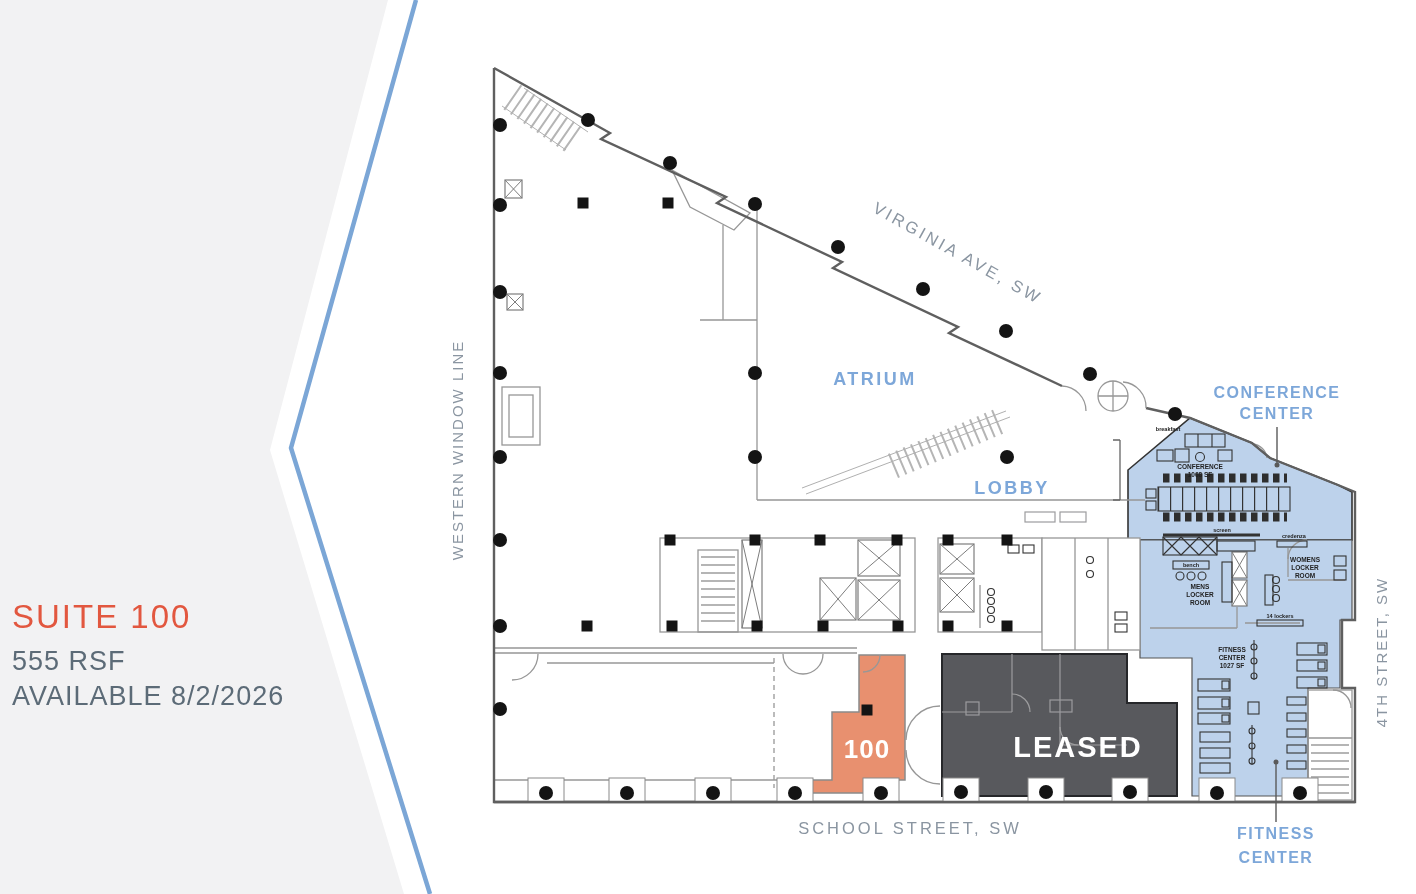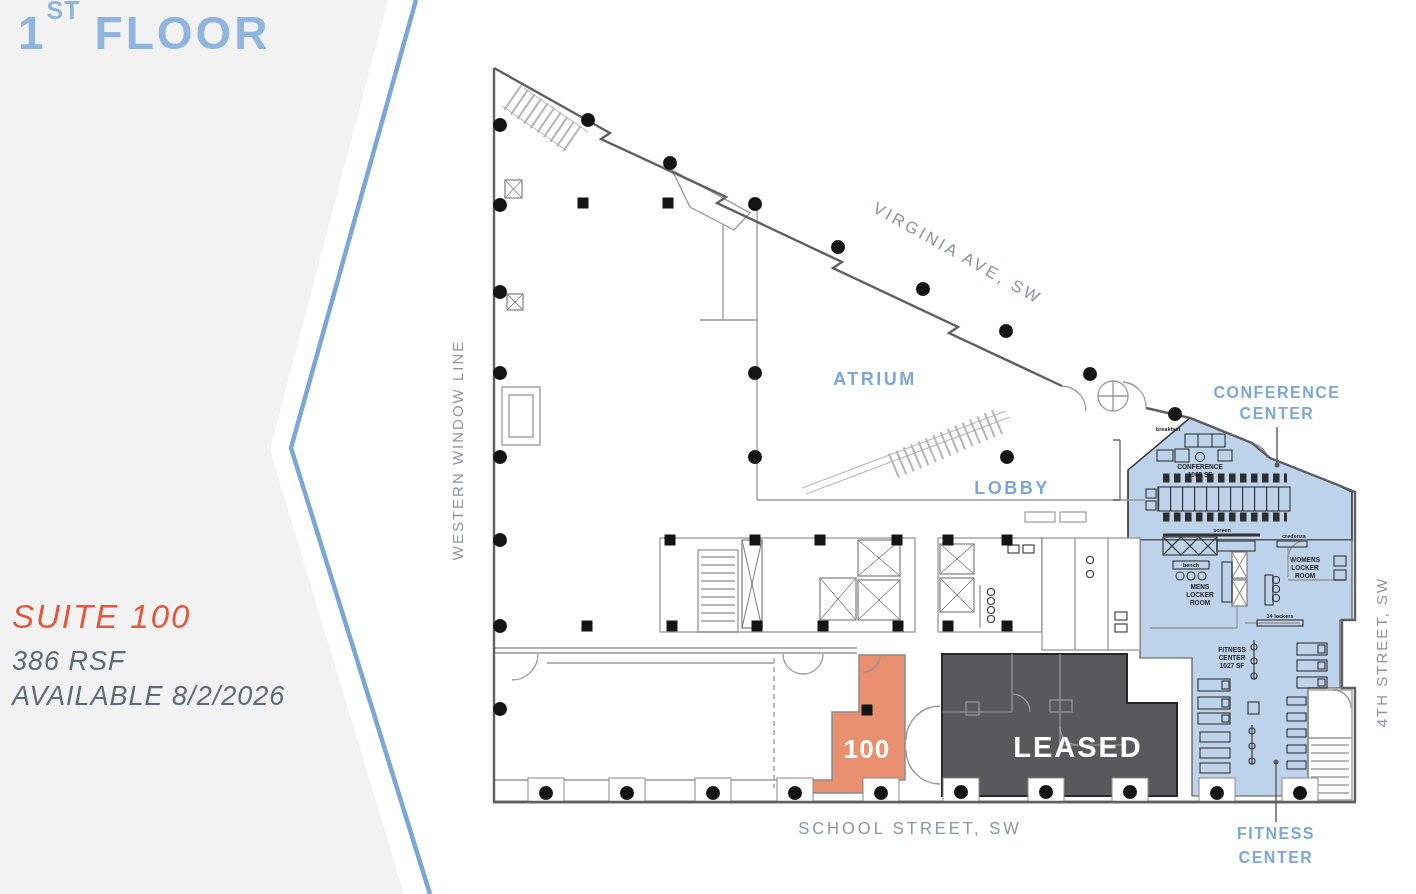--- a/index.html
+++ b/index.html
@@ -5,21 +5,21 @@
   html,body{margin:0;padding:0;background:#ffffff;}
   .stage{position:relative;width:1416px;height:894px;background:#ffffff;overflow:hidden;
          font-family:"Liberation Sans",sans-serif;}
   .layer{position:absolute;left:0;top:0;width:1416px;height:894px;}
 
   
   .floor-title{position:absolute;left:18px;top:6px;color:#8fb4de;font-weight:bold;
                font-size:46px;letter-spacing:3px;}
   .floor-title sup{font-size:25px;position:relative;top:-14px;letter-spacing:1px;}
   .floor-title .fw{margin-left:14px;}
-  .suite-block{position:absolute;left:12px;top:598px;font-style:italic;}
+  .suite-block{position:absolute;left:12px;top:598px;}
   .suite-title{color:#e2573f;font-size:33px;letter-spacing:2px;margin-bottom:10px;}
   .suite-size,.suite-avail{color:#5c6b77;font-size:27px;letter-spacing:1px;margin-top:4px;}
 
   
   .wx{fill:none;stroke:#5f5f5f;stroke-width:2.4;stroke-linejoin:miter;}
   .wi{fill:none;stroke:#979797;stroke-width:1.3;}
   .wi2{fill:none;stroke:#b0b0b0;stroke-width:1;}
   .dash{stroke-dasharray:5 4;}
   .furn{fill:none;stroke:#333;stroke-width:1.1;}
   .furnw{fill:none;stroke:#9c9c9e;stroke-width:1.2;}
@@ -45,26 +45,23 @@
 </head>
 <body>
 
 <div class="stage">
 
   <svg class="layer" viewBox="0 0 1416 894">
     <polygon points="0,0 388,0 270,450 404,894 0,894" fill="#f2f2f3"></polygon>
     <polyline points="416,0 291,448 430,894" fill="none" stroke="#7ba6d6" stroke-width="4.5"></polyline>
   </svg>
 
-  <div class="floor-title">
-    <span>1</span><sup>ST</sup><span class="fw">FLOOR</span>
-  </div>
   <div class="suite-block">
     <div class="suite-title">SUITE 100</div>
-    <div class="suite-size">386 RSF</div>
+    <div class="suite-size">555 RSF</div>
     <div class="suite-avail">AVAILABLE 8/2/2026</div>
   </div>
 
   <svg class="layer" viewBox="0 0 1416 894">
 
     <g>
       <path d="M1128,470 L1190,418 L1252,443 L1270,458 L1338,485 L1352,492 L1352,540 L1128,540 Z" fill="#bdd2eb" stroke="#333" stroke-width="1.6"></path>
       <path d="M1140,540 L1352,540 L1352,620 L1340,620 L1340,688 L1308,688 L1308,796 L1192,796 L1192,658 L1140,658 Z" fill="#bdd2eb" stroke="#555" stroke-width="1.2"></path>
     </g>
     <path d="M859,655 L905,655 L905,780 L870,780 L870,793 L810,793 L810,780 L832,780 L832,712 L859,712 Z" fill="#e8906f" stroke="#8a8a8a" stroke-width="1.5"></path>

